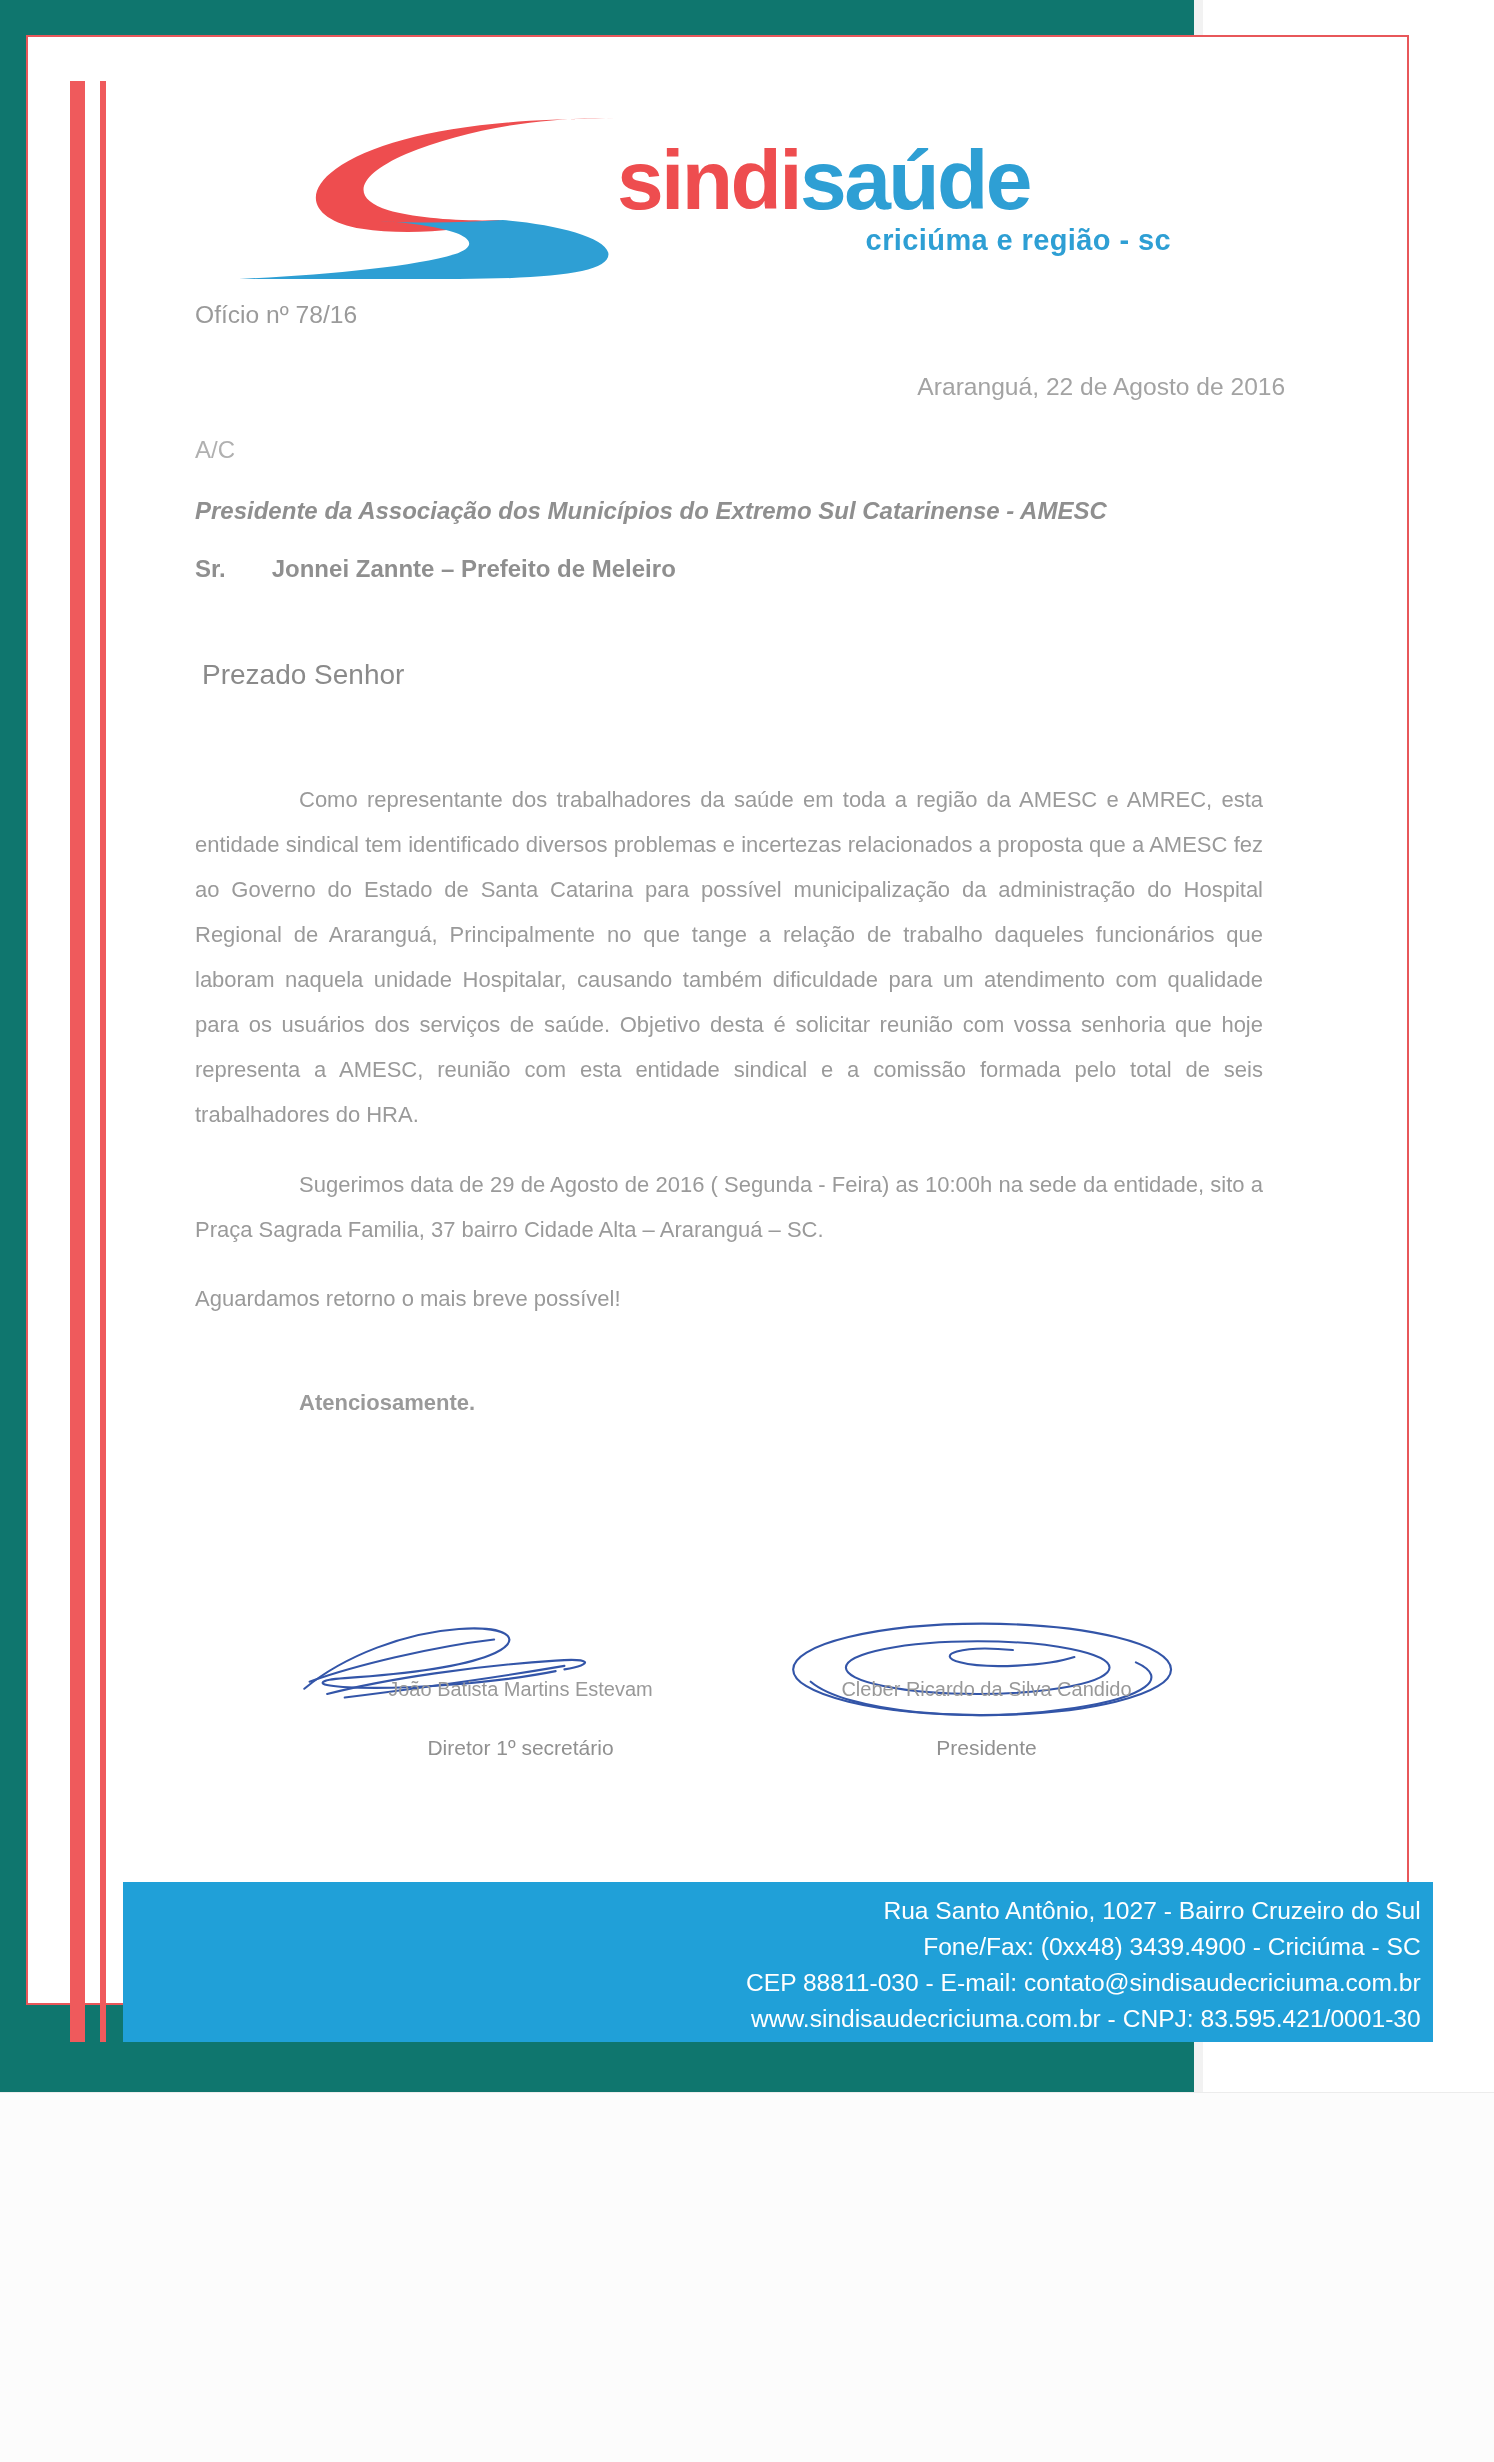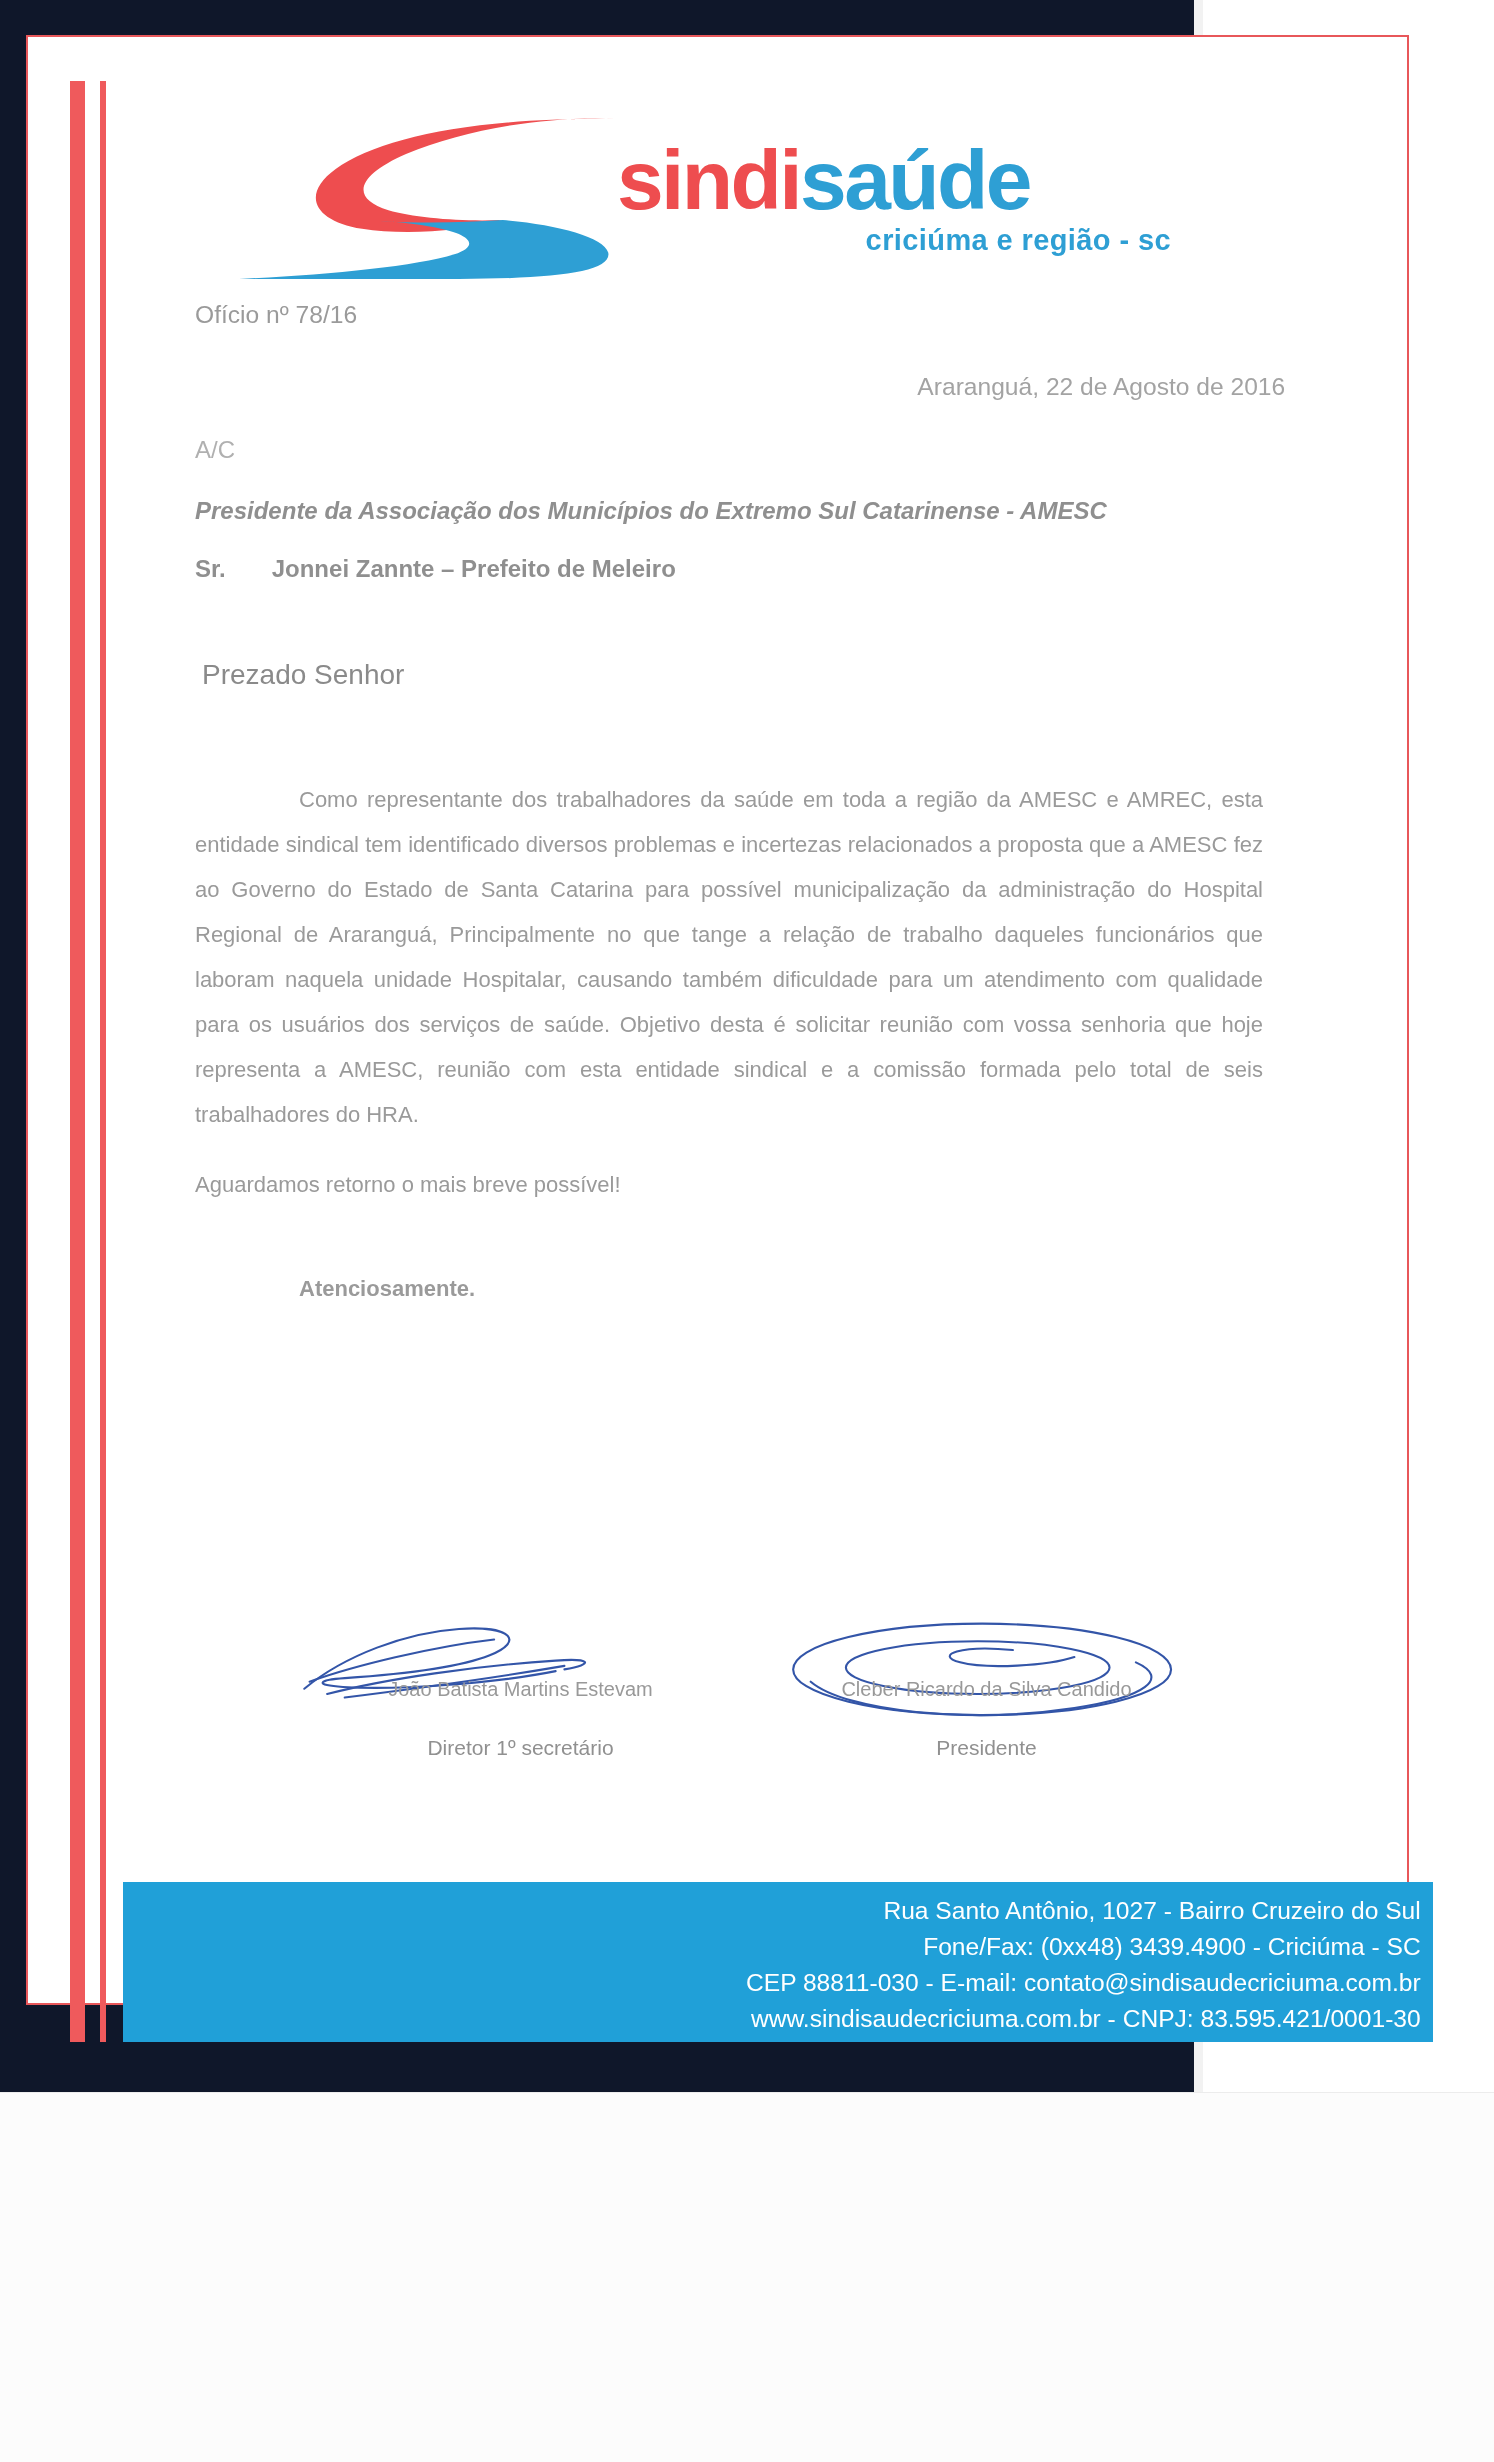--- a/index.html
+++ b/index.html
@@ -14,21 +14,21 @@
     position: relative;
     overflow: hidden;
   }
 
   
   #scan-page {
     position: absolute;
     left: 0; top: 0;
     width: 1203px;
     height: 2462px;
-    background: #0f172a;
+    background: #0f766e;
   }
   
   .scan-edge-right {
     position: absolute;
     right: 0; top: 0;
     width: 8.8px; height: 2462px;
     background: #f2f2f2;
   }
   .scan-edge-bottom {
     position: absolute;
@@ -278,20 +278,21 @@
       <div class="line-recipient">Presidente da  Associação dos Municípios do Extremo Sul Catarinense - AMESC</div>
 
       <div class="line-sr">
         <span class="sr-label">Sr.</span><span class="sr-name">Jonnei Zannte – Prefeito de Meleiro</span>
       </div>
 
       <div class="greeting">Prezado Senhor</div>
 
       <div class="para">Como representante dos trabalhadores da saúde em toda a região da AMESC e AMREC, esta entidade sindical tem identificado diversos problemas e incertezas relacionados a proposta que a AMESC fez ao Governo do Estado de Santa Catarina para possível municipalização da administração do Hospital Regional de Araranguá, Principalmente no que tange a relação de trabalho daqueles funcionários que laboram naquela unidade Hospitalar, causando também dificuldade para um atendimento com qualidade para os usuários dos serviços de saúde. Objetivo desta é solicitar reunião com vossa senhoria que hoje representa a AMESC, reunião com esta entidade sindical e a comissão formada pelo total de seis trabalhadores do HRA.</div>
 
+      <div class="para">Sugerimos data de 29 de Agosto de 2016 ( Segunda - Feira) as 10:00h na sede da entidade, sito a Praça Sagrada Familia, 37 bairro Cidade Alta – Araranguá – SC.</div>
 
       <div class="para no-indent">Aguardamos retorno o mais breve possível!</div>
 
       <div class="closing">Atenciosamente.</div>
 
     </div>
 
     <div id="signature-area">
 
       <div class="sig-col left">

